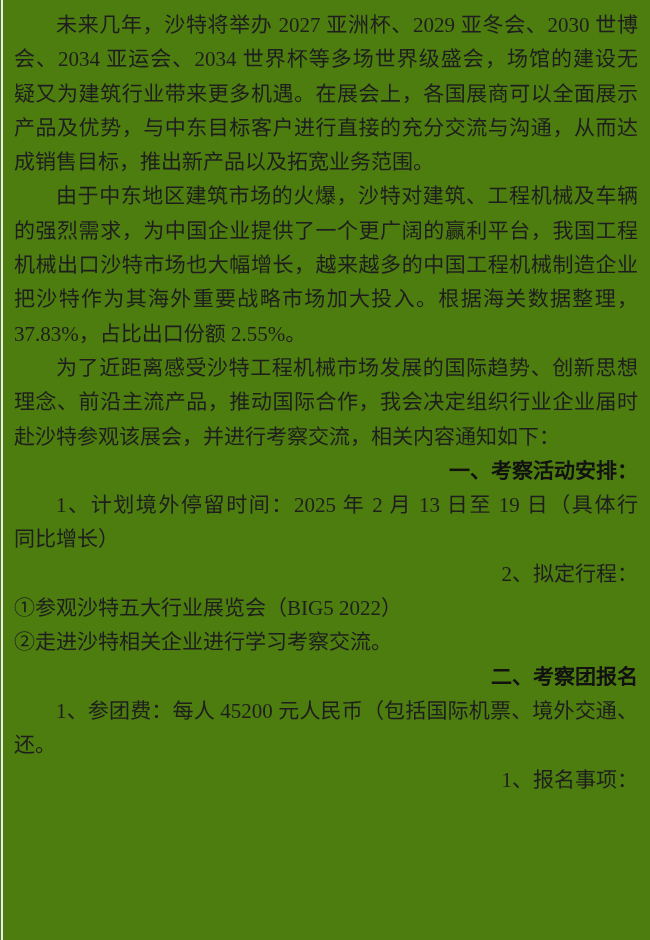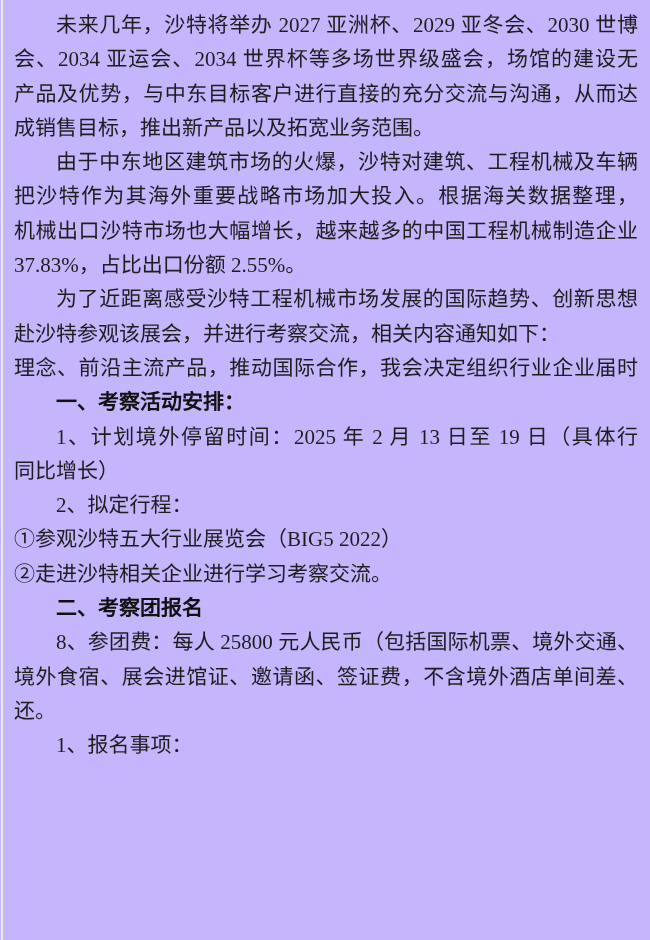--- a/index.html
+++ b/index.html
@@ -22,77 +22,78 @@
     width: 2px;
     height: 100%;
     background: #ececec;
   }
   .page {
     box-sizing: border-box;
     width: 650px;
     height: 940px;
     padding: 8px 12px 0 14px;
     overflow: hidden;
-    background: #c4b5fd;
+    background: #4d7c0f;
   }
   .line {
     height: 34.3px;
     line-height: 34.3px;
     font-size: 21px;
     overflow: hidden;
     white-space: nowrap;
     text-align: left;
   }
   
   .fill {
     white-space: normal;
     text-align: justify;
     text-align-last: justify;
   }
-  .ind { text-indent: 2em; }
+  .ind { text-indent: 2em; text-align: right; }
   .bold { font-weight: bold; color: #111111; }
   section { margin: 0; padding: 0; }
 </style>
 </head>
 <body>
 
 <div class="scan-edge-left"></div>
 
 <div class="page">
 
   <section>
     <div class="line ind fill">未来几年，沙特将举办 2027 亚洲杯、2029 亚冬会、2030 世博</div>
     <div class="line fill">会、2034 亚运会、2034 世界杯等多场世界级盛会，场馆的建设无</div>
+    <div class="line fill">疑又为建筑行业带来更多机遇。在展会上，各国展商可以全面展示</div>
     <div class="line fill">产品及优势，与中东目标客户进行直接的充分交流与沟通，从而达</div>
     <div class="line">成销售目标，推出新产品以及拓宽业务范围。</div>
   </section>
 
   <section>
     <div class="line ind fill">由于中东地区建筑市场的火爆，沙特对建筑、工程机械及车辆</div>
+    <div class="line fill">的强烈需求，为中国企业提供了一个更广阔的赢利平台，我国工程</div>
+    <div class="line fill">机械出口沙特市场也大幅增长，越来越多的中国工程机械制造企业</div>
     <div class="line fill">把沙特作为其海外重要战略市场加大投入。根据海关数据整理，</div>
-    <div class="line fill">机械出口沙特市场也大幅增长，越来越多的中国工程机械制造企业</div>
     <div class="line">37.83%，占比出口份额 2.55%。</div>
   </section>
 
   <section>
     <div class="line ind fill">为了近距离感受沙特工程机械市场发展的国际趋势、创新思想</div>
+    <div class="line fill">理念、前沿主流产品，推动国际合作，我会决定组织行业企业届时</div>
     <div class="line">赴沙特参观该展会，并进行考察交流，相关内容通知如下：</div>
-    <div class="line fill">理念、前沿主流产品，推动国际合作，我会决定组织行业企业届时</div>
   </section>
 
   <section>
     <div class="line ind bold">一、考察活动安排：</div>
     <div class="line ind fill">1、计划境外停留时间：2025 年 2 月 13 日至 19 日（具体行</div>
     <div class="line">同比增长）</div>
     <div class="line ind">2、拟定行程：</div>
     <div class="line">①参观沙特五大行业展览会（BIG5 2022）</div>
     <div class="line">②走进沙特相关企业进行学习考察交流。</div>
   </section>
 
   <section>
     <div class="line ind bold">二、考察团报名</div>
-    <div class="line ind fill">8、参团费：每人 25800 元人民币（包括国际机票、境外交通、</div>
-    <div class="line fill">境外食宿、展会进馆证、邀请函、签证费，不含境外酒店单间差、</div>
+    <div class="line ind fill">1、参团费：每人 45200 元人民币（包括国际机票、境外交通、</div>
     <div class="line">还。</div>
     <div class="line ind">1、报名事项：</div>
   </section>
 
 </div>
 
 </body></html>

